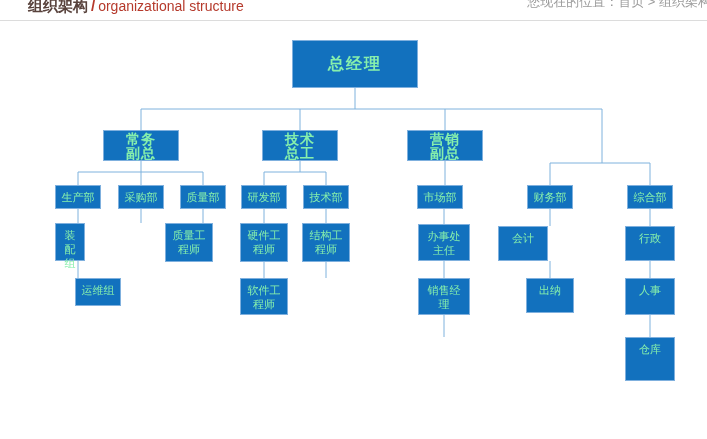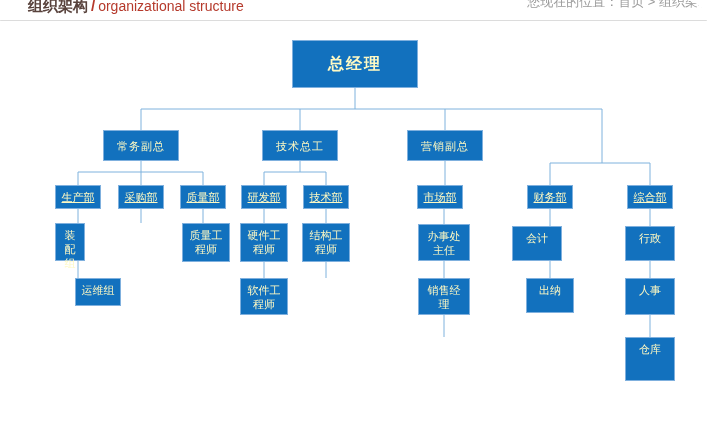--- a/index.html
+++ b/index.html
@@ -1,38 +1,38 @@
 <!DOCTYPE html>
 <html><head>
 <meta charset="utf-8">
 <style>
   html,body{margin:0;padding:0;background:#fff;}
   #screen{
     position:relative;width:707px;height:439px;background:#ffffff;
-    overflow:hidden;font-family:"Liberation Sans","DejaVu Sans",sans-serif;border-radius:23px;
+    overflow:hidden;font-family:"Liberation Sans","DejaVu Sans",sans-serif;
   }
   
   .page-title{position:absolute;left:28px;top:-3px;font-size:15px;font-weight:bold;color:#58423c;white-space:nowrap;}
   .page-title .sep{color:#b5392b;font-weight:bold;padding:0 3px;}
   .page-title .en{color:#b5392b;font-weight:normal;font-size:14px;}
   .breadcrumb{position:absolute;top:-7px;right:-4px;font-size:13px;color:#9b9b9b;white-space:nowrap;}
   .title-divider{position:absolute;left:0;right:0;top:20px;height:1px;background:#dcdcdc;}
   
   svg.connectors{position:absolute;left:0;top:0;pointer-events:none;}
   svg.connectors line{stroke:#7fb2dd;stroke-width:1;}
   
   .node{
-    position:absolute;background:#1271be;border:1px solid #7fb0de;color:#fef9c3;
+    position:absolute;background:#1271be;border:1px solid #7fb0de;color:#86efac;
     box-sizing:border-box;display:flex;align-items:flex-start;justify-content:center;
     text-align:center;font-size:11px;line-height:14px;padding:4px 5px 0 5px;
     word-break:break-all;
   }
   .node.lv1{font-size:16px;font-weight:bold;align-items:center;padding:0;letter-spacing:2px;}
-  .node.lv2{font-size:11px;font-weight:normal;align-items:center;padding:0 5px;letter-spacing:1px;}
-  .node.lv3{align-items:center;padding:0 0;text-decoration:underline;}
+  .node.lv2{font-size:14px;font-weight:bold;align-items:center;padding:0 20px;letter-spacing:1px;}
+  .node.lv3{align-items:center;padding:0 0;}
 </style>
 </head>
 <body>
 
 <div id="screen">
 
   <div class="page-title">
     <span>组织架构</span><span class="sep">/</span><span class="en">organizational structure</span>
   </div>
   <div class="breadcrumb">您现在的位置：首页 &gt; 组织架构</div>
@@ -85,25 +85,25 @@
   <div class="node lv3" style="left:55px;top:185px;width:46px;height:24px">生产部</div>
   <div class="node lv3" style="left:118px;top:185px;width:46px;height:24px">采购部</div>
   <div class="node lv3" style="left:180px;top:185px;width:46px;height:24px">质量部</div>
   <div class="node lv3" style="left:241px;top:185px;width:46px;height:24px">研发部</div>
   <div class="node lv3" style="left:303px;top:185px;width:46px;height:24px">技术部</div>
   <div class="node lv3" style="left:417px;top:185px;width:46px;height:24px">市场部</div>
   <div class="node lv3" style="left:527px;top:185px;width:46px;height:24px">财务部</div>
   <div class="node lv3" style="left:627px;top:185px;width:46px;height:24px">综合部</div>
 
   <div class="node" style="left:55px;top:223px;width:30px;height:38px">装配组</div>
-  <div class="node" style="left:182px;top:223px;width:48px;height:39px">质量工程师</div>
+  <div class="node" style="left:165px;top:223px;width:48px;height:39px">质量工程师</div>
   <div class="node" style="left:240px;top:223px;width:48px;height:39px">硬件工程师</div>
   <div class="node" style="left:302px;top:223px;width:48px;height:39px">结构工程师</div>
   <div class="node" style="left:418px;top:224px;width:52px;height:37px">办事处主任</div>
-  <div class="node" style="left:512px;top:226px;width:50px;height:35px">会计</div>
+  <div class="node" style="left:498px;top:226px;width:50px;height:35px">会计</div>
   <div class="node" style="left:625px;top:226px;width:50px;height:35px">行政</div>
 
   <div class="node" style="left:75px;top:278px;width:46px;height:28px">运维组</div>
   <div class="node" style="left:240px;top:278px;width:48px;height:37px">软件工程师</div>
   <div class="node" style="left:418px;top:278px;width:52px;height:37px">销售经理</div>
   <div class="node" style="left:526px;top:278px;width:48px;height:35px">出纳</div>
   <div class="node" style="left:625px;top:278px;width:50px;height:37px">人事</div>
 
   <div class="node" style="left:625px;top:337px;width:50px;height:44px">仓库</div>
 

